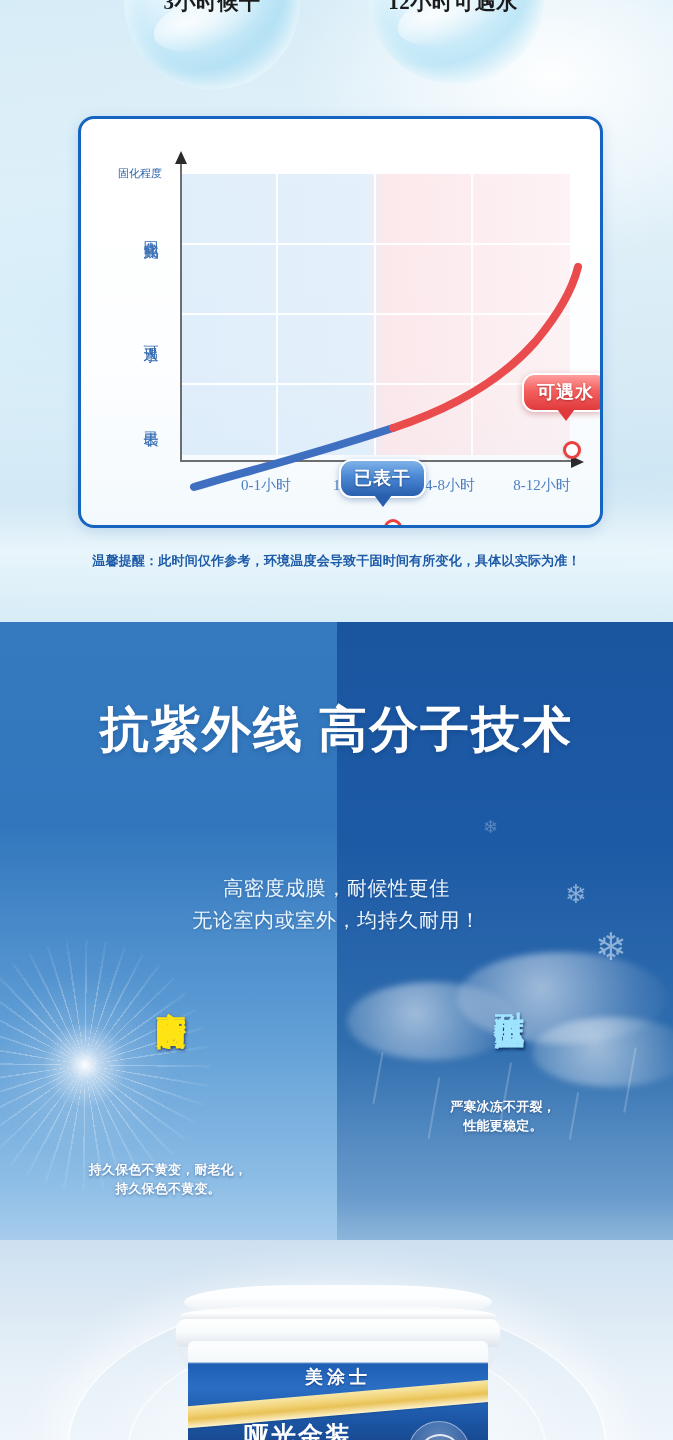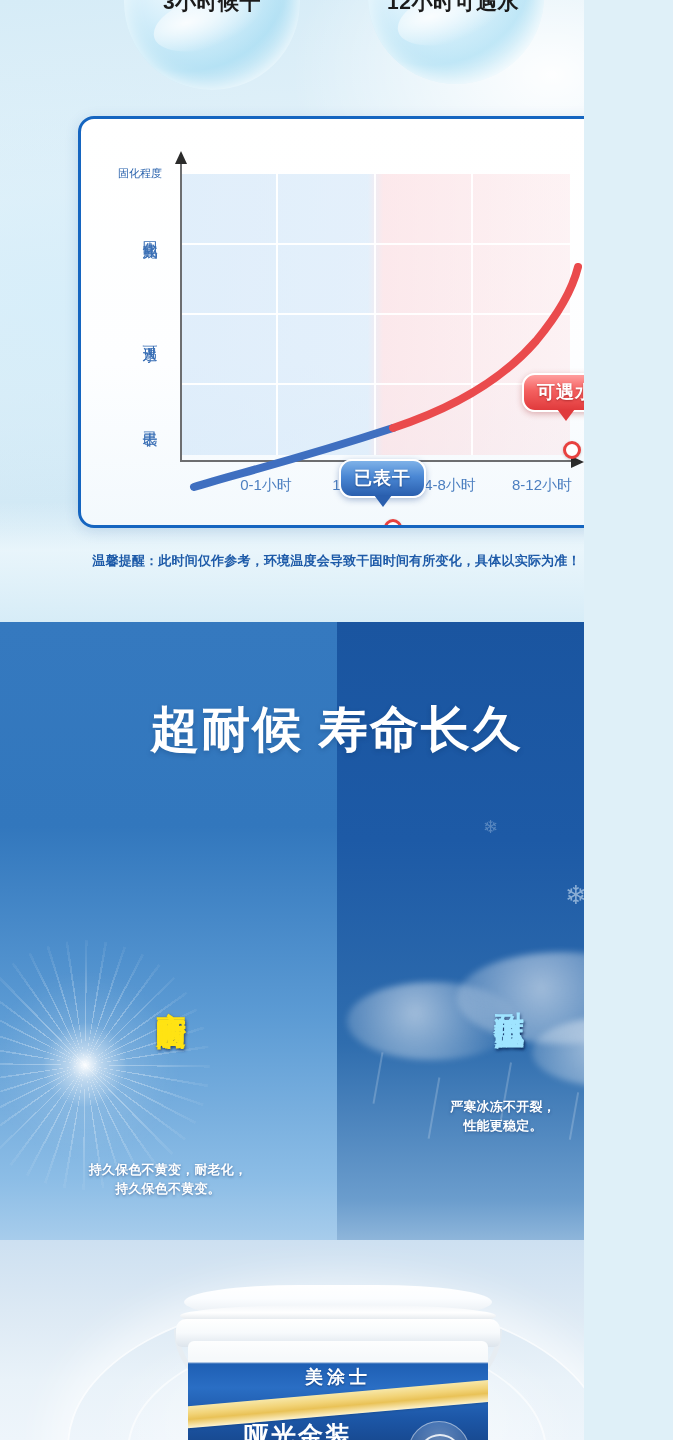--- a/index.html
+++ b/index.html
@@ -3,21 +3,21 @@
 <meta charset="utf-8">
 <style>
   * { margin:0; padding:0; box-sizing:border-box; }
   html,body { width:673px; height:1440px; }
   body {
     font-family:"Liberation Sans","DejaVu Sans",sans-serif;
     background:#dff0f8;
     overflow:hidden;
     position:relative;
   }
-  .page { position:relative; width:584px; height:1440px; overflow:hidden; }
+  .page { position:relative; width:673px; height:1440px; overflow:hidden;font-family:Liberation Serif, serif; }
 
   
   .top-section{
     position:absolute; left:0; top:0; width:673px; height:622px;
     background:
       radial-gradient(ellipse 420px 300px at 82% 12%, rgba(255,255,255,.95) 0%, rgba(255,255,255,0) 62%),
       radial-gradient(ellipse 500px 360px at 10% 50%, rgba(214,238,250,.85) 0%, rgba(214,238,250,0) 70%),
       linear-gradient(175deg,#d6ecf7 0%,#e2f1f9 30%,#d9ecf6 58%,#cfe7f4 78%,#e8f4fa 100%);
     overflow:hidden;
   }
@@ -392,24 +392,26 @@
       <div class="cloud" style="left:195px;top:395px;width:160px;height:70px;"></div>
       <div class="rain" style="left:40px;top:430px;height:52px;"></div>
       <div class="rain" style="left:96px;top:455px;height:62px;"></div>
       <div class="rain" style="left:168px;top:440px;height:58px;"></div>
       <div class="rain" style="left:236px;top:470px;height:48px;"></div>
       <div class="rain" style="left:292px;top:425px;height:66px;"></div>
     </div>
   </div>
 
   <div class="headline">
-    <div>超耐候 寿命长久</div>
+    <div>抗紫外线 高分子技术</div>
   </div>
 
   <div class="subline">
+    <div>高密度成膜，耐候性更佳</div>
+    <div>无论室内或室外，均持久耐用！</div>
   </div>
 
   <div class="vtext vtext-left">高密度防晒</div>
   <div class="vtext vtext-right">耐冻抗低温</div>
 
   <div class="desc desc-left">
     <div>持久保色不黄变，耐老化，</div>
     <div>持久保色不黄变。</div>
   </div>
   <div class="desc desc-right">

